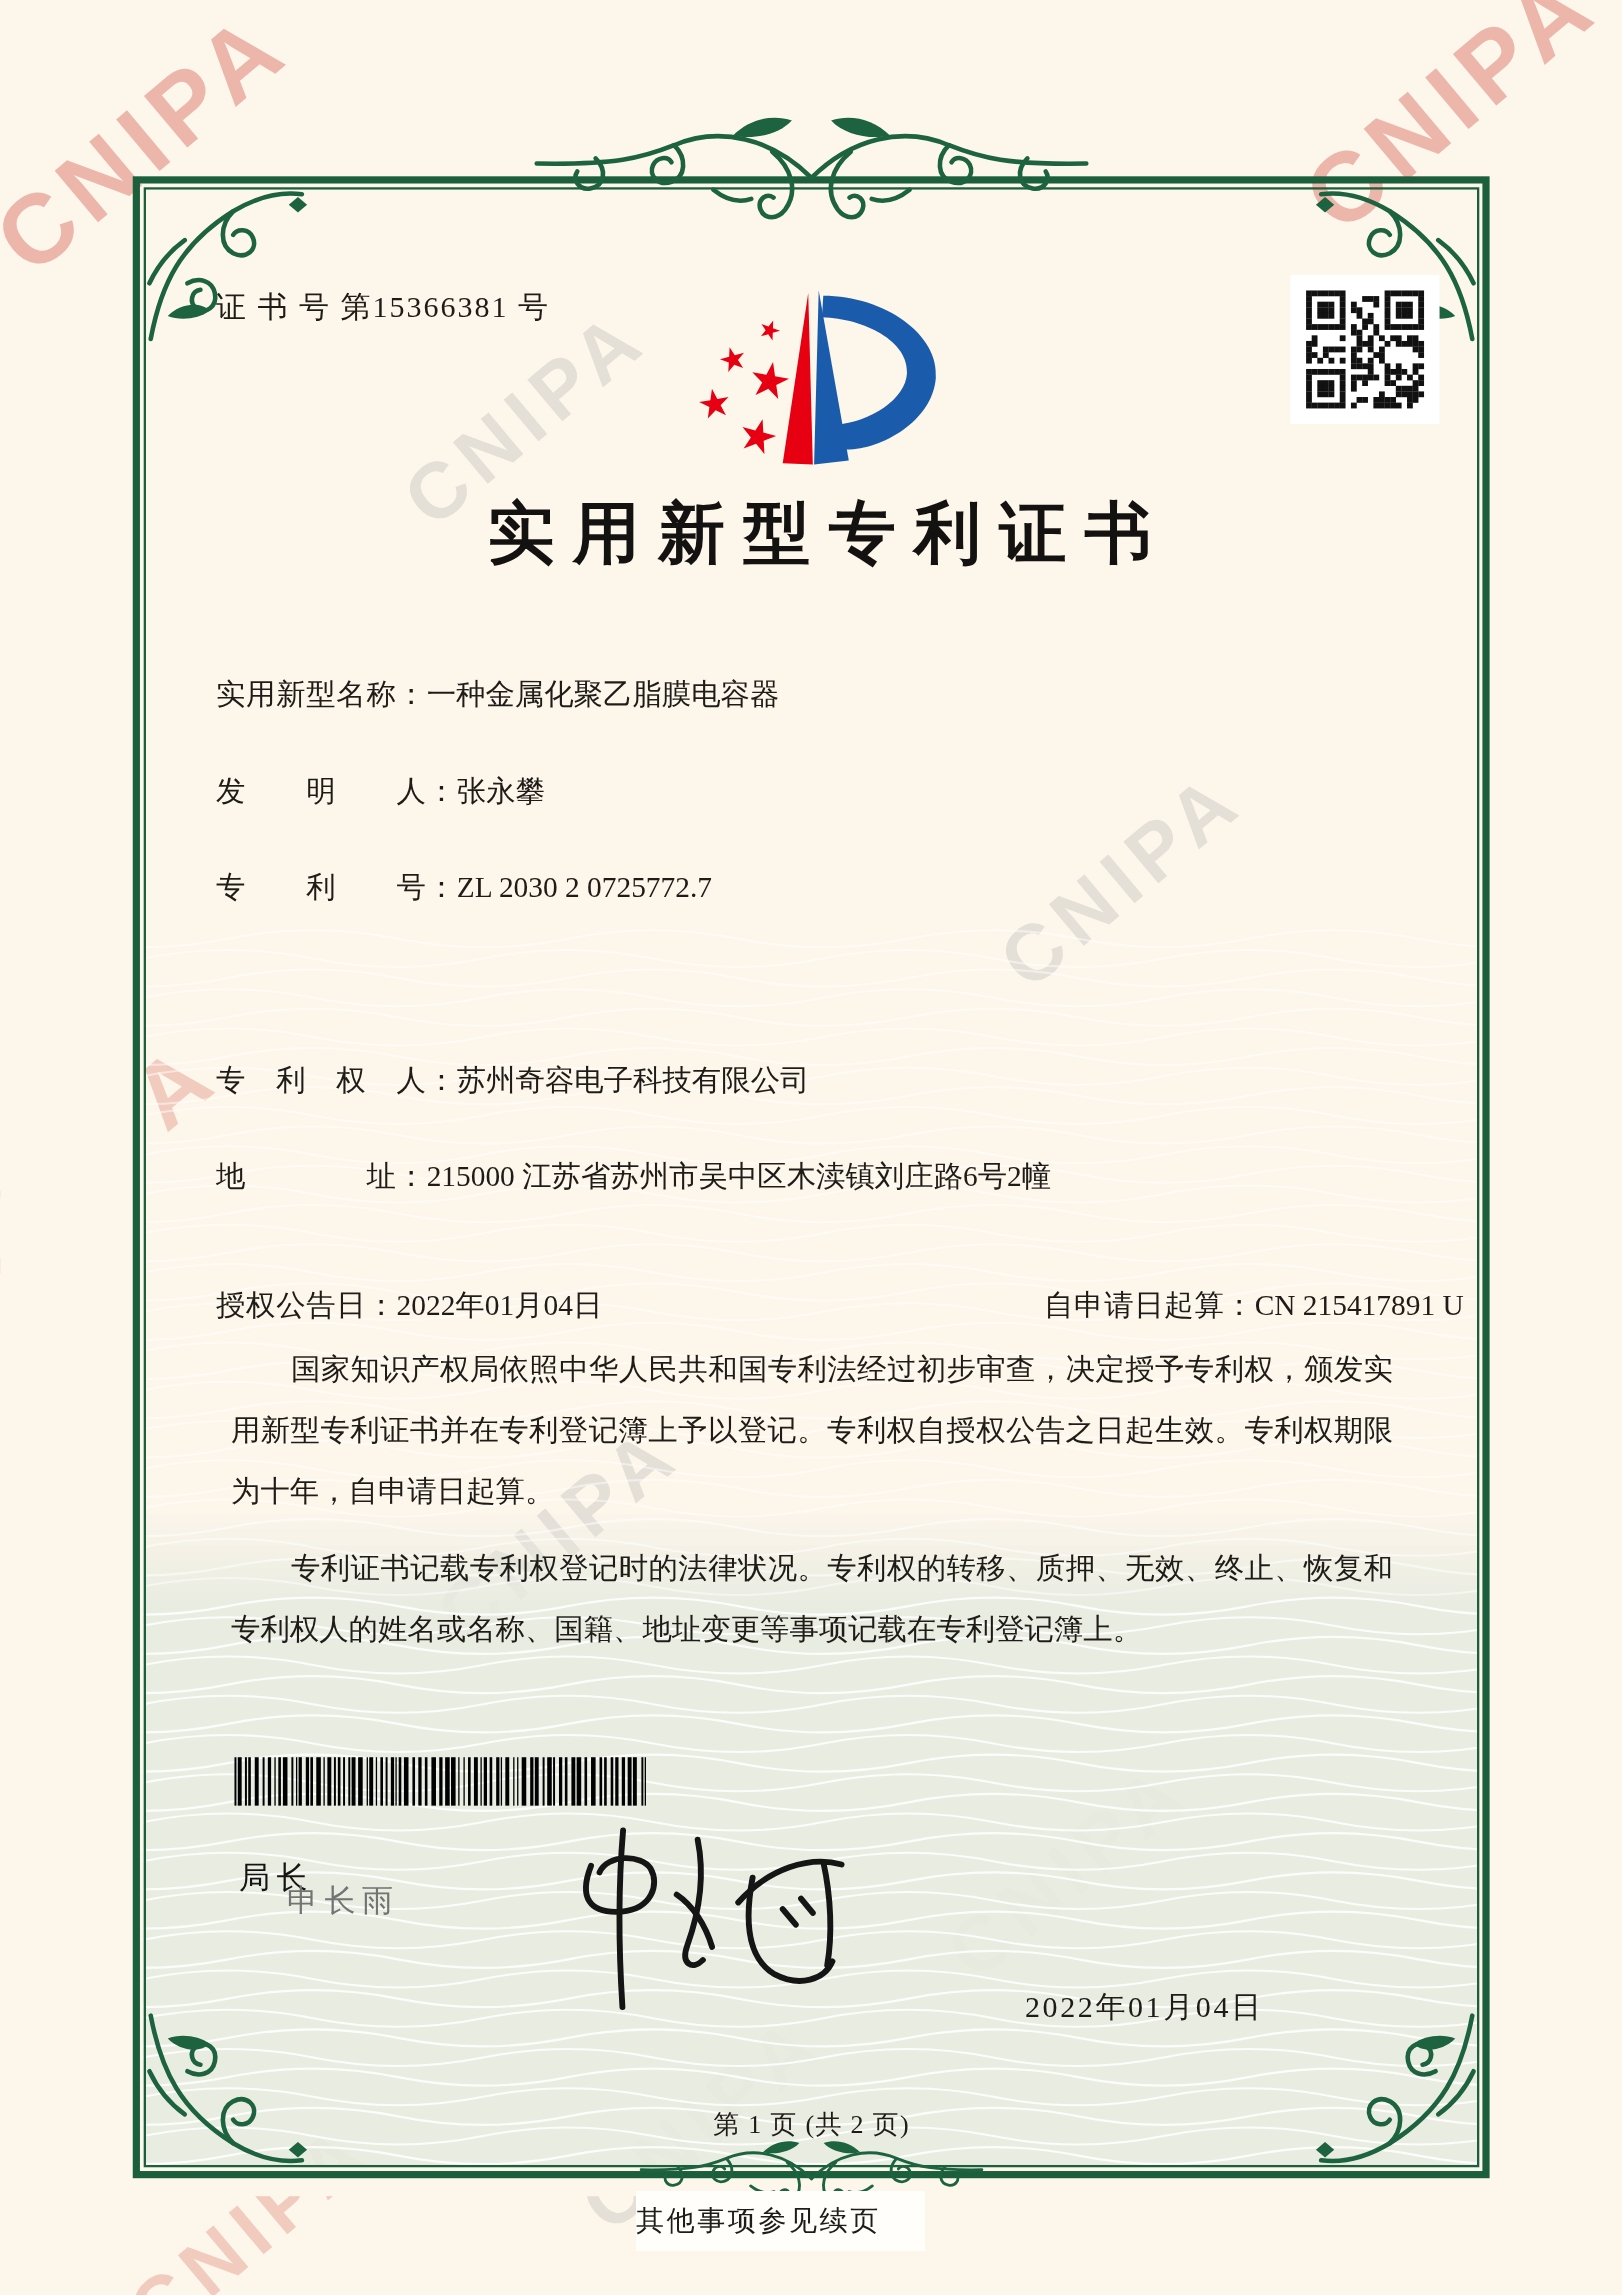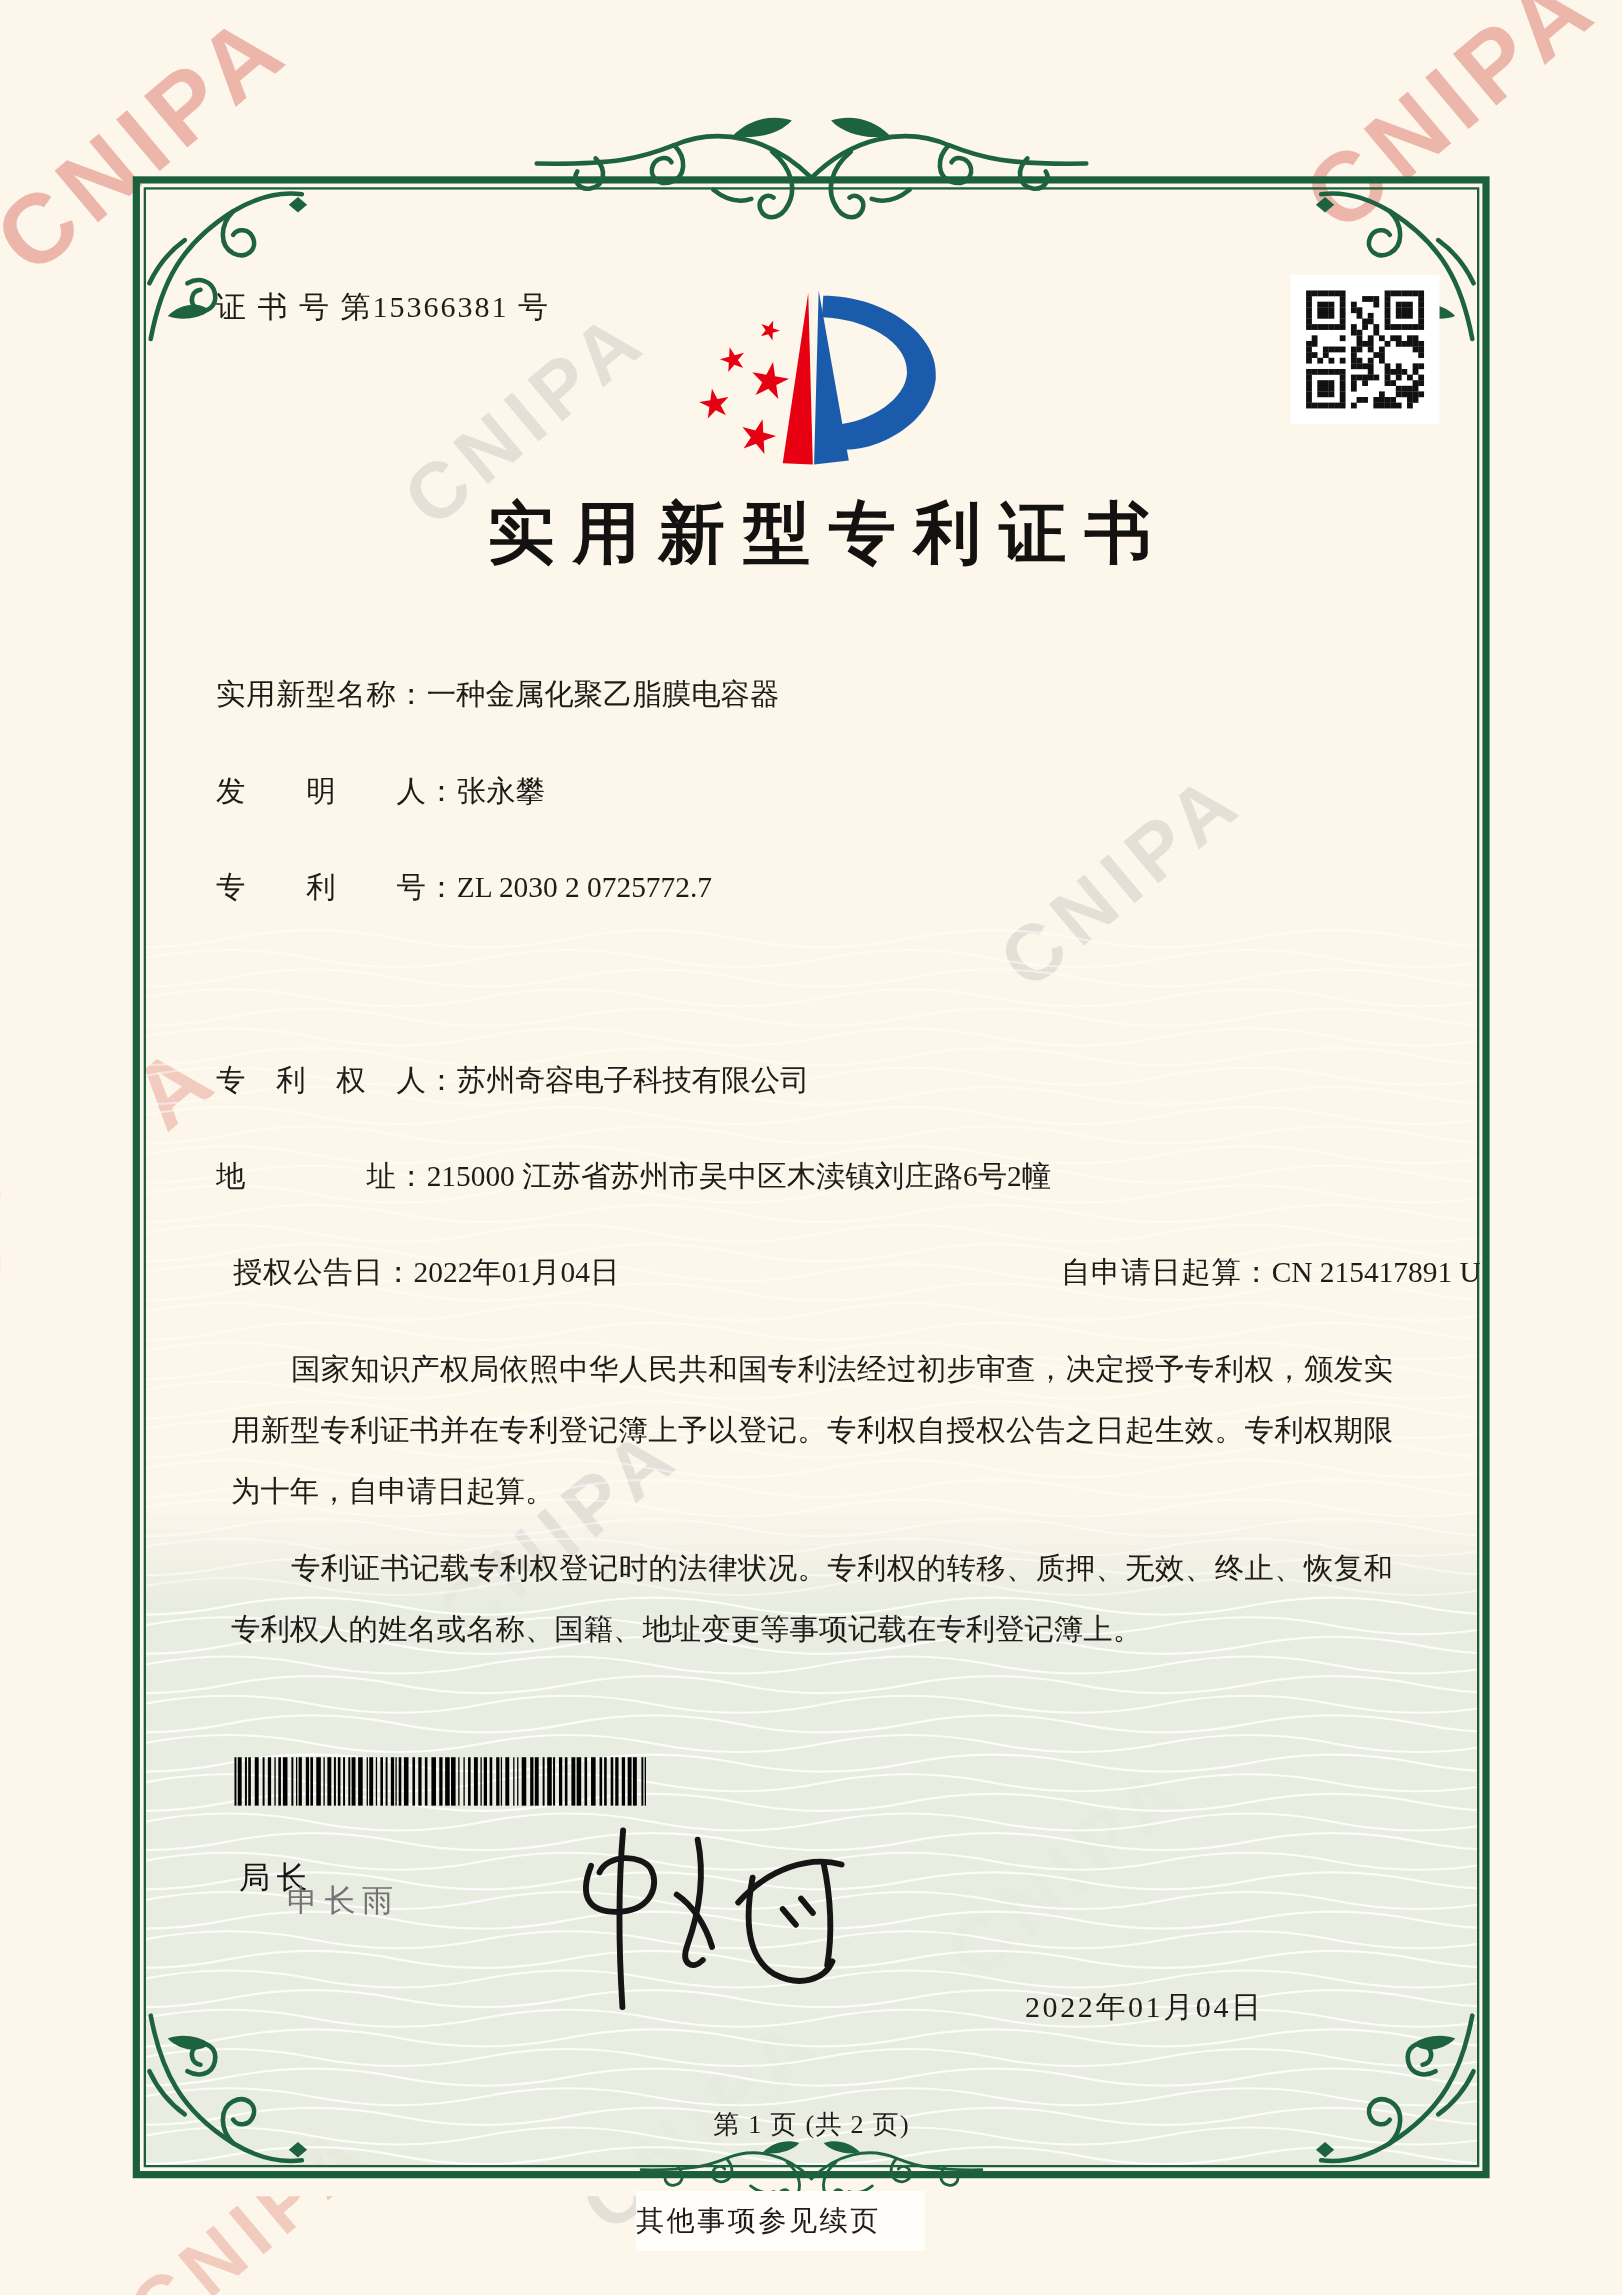--- a/index.html
+++ b/index.html
@@ -34,21 +34,21 @@
   
   .content{position:absolute;left:0;top:0;width:1623px;height:1713px;z-index:3;}
   .cert-no{position:absolute;left:216px;top:287px;font-size:30px;letter-spacing:2px;}
   .cert-title{
     position:absolute;left:0;right:0;top:488px;text-align:center;
     font-size:67px;font-weight:bold;letter-spacing:18.3px;text-indent:18.3px;color:#141210;padding-left:16px;
   }
   .frow{position:absolute;left:216px;font-size:29.4px;white-space:nowrap;}
   .frow .lab{letter-spacing:0.7px;}
   .r1{top:675px;} .r2{top:772px;} .r3{top:868px;} .r4{top:965px;}
-  .r5{top:1061px;} .r6{top:1157px;} .r7{top:1253px;margin-left:17px;}
+  .r5{top:1061px;} .r6{top:1157px;} .r7{top:1286px;}
   .grant-no{position:absolute;left:828px;top:0;}
   .bodytext{
     position:absolute;left:215px;top:1323px;width:1194px;
     font-size:29.4px;line-height:61px;text-align:justify;
   }
   .bodytext p{margin:16px;text-indent:60px;}
   .sig-title{position:absolute;left:239px;top:1857px;
     font:500 31px "Liberation Sans","DejaVu Sans",sans-serif;letter-spacing:6.5px;color:#161412;}
   .sig-name{position:absolute;left:239px;top:1880px;
     font:500 31px "Liberation Sans","DejaVu Sans",sans-serif;letter-spacing:6.5px;color:#737373;margin-left:48px;}

